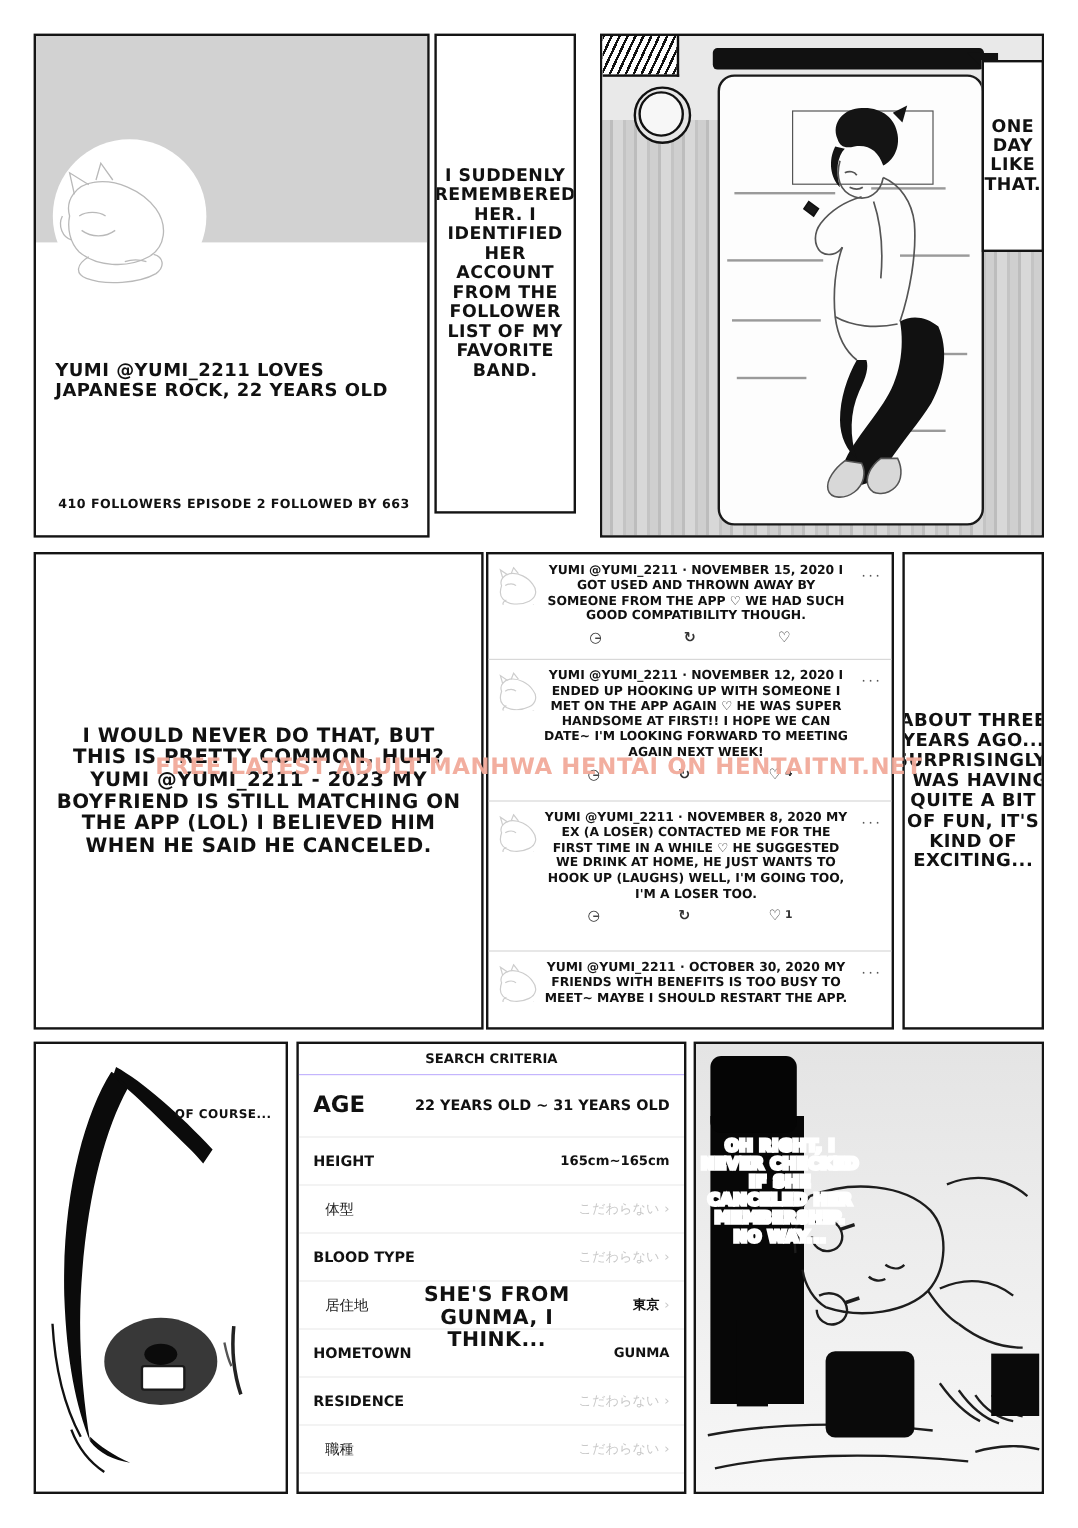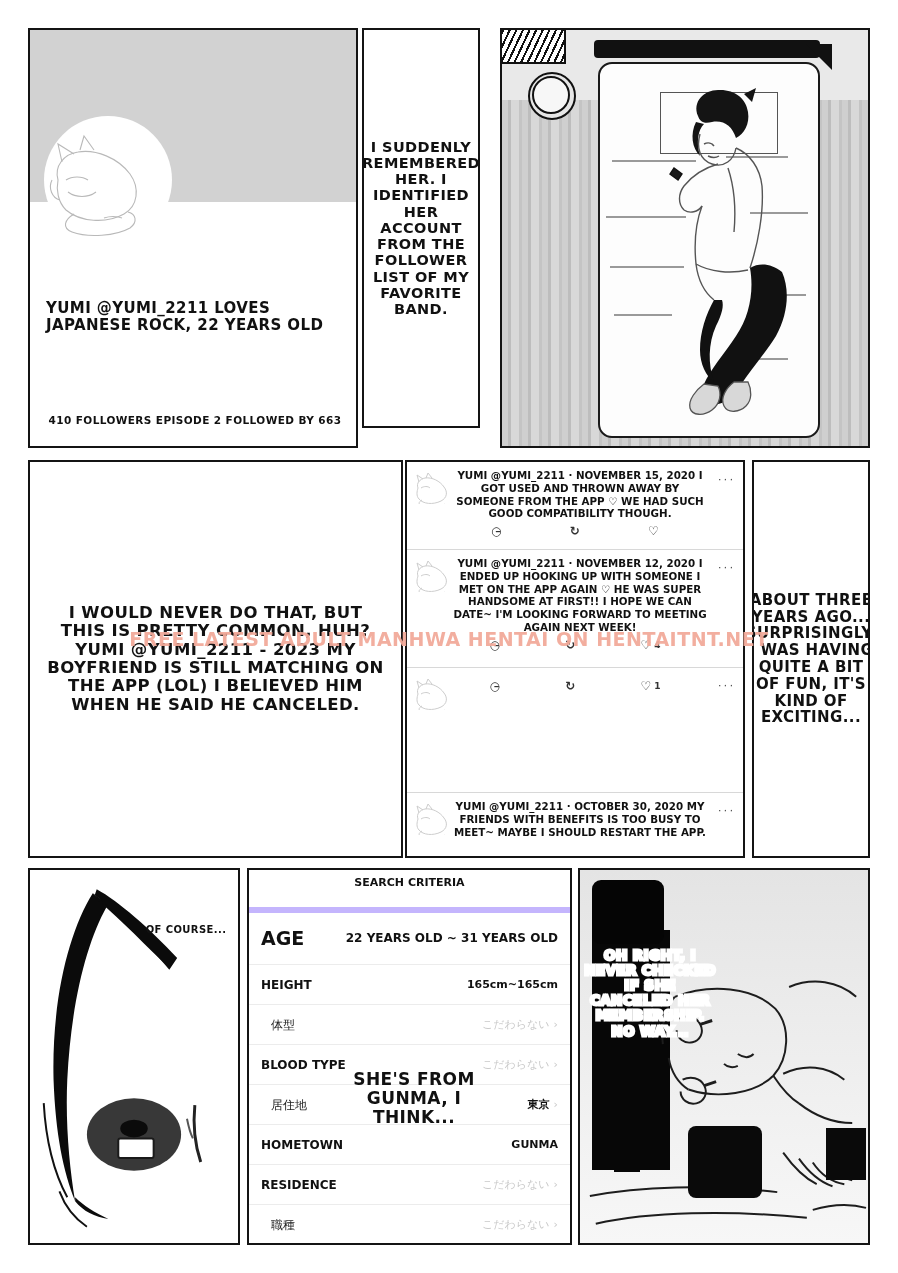--- a/index.html
+++ b/index.html
@@ -209,25 +209,25 @@
   #eye-panel .of-course {
     position:absolute; right:4px; top:54px; width:96px;
     font-size:10px;
   }
 
   #search-panel {
     left:247px; top:0; width:325px; height:377px;
     background:#ffffff;
   }
   .sc-title {
-    text-align:center; padding:7px 0 18px 0;
+    text-align:center; padding:7px 0 6px 0;
     font-family:"DejaVu Sans", sans-serif; font-weight:700;
     font-size:11px; text-transform:uppercase; line-height:1.12;
     color:#111;
-    border-bottom:6px solid #c4b5fd;
+    border-bottom:1px solid #c4b5fd;
   }
   .sc-row {
     display:flex; align-items:center; justify-content:space-between;
     padding:0 12px 0 12px;
     border-bottom:1px solid #ececec;
     box-sizing:border-box;
     position:relative;
   }
   .sc-label {
     font-family:"DejaVu Sans", sans-serif;
@@ -378,20 +378,23 @@
 
           <g fill="#d8d8d8" stroke="#555" stroke-width="1.3">
             <path d="M104,320 C96,326 88,336 90,344 C92,352 104,352 112,346 C120,340 122,330 118,322 Z"></path>
             <path d="M134,318 C126,324 120,334 124,342 C128,350 140,348 146,342 C152,336 152,326 148,318 Z"></path>
           </g>
         </svg>
       </div>
     </div>
 
     <div class="tail-2"></div>
+    <div class="panel" id="narration-2">
+      <div class="lettering">ONE DAY LIKE THAT.</div>
+    </div>
   </div>
 
   <div class="tier" id="tier2">
 
     <div class="panel" id="monolog-panel">
       <div class="lettering">I WOULD NEVER DO THAT, BUT THIS IS PRETTY COMMON, HUH? YUMI @YUMI_2211 - 2023 MY BOYFRIEND IS STILL MATCHING ON THE APP (LOL) I BELIEVED HIM WHEN HE SAID HE CANCELED.</div>
     </div>
 
     <div class="panel" id="timeline-panel">
       <div id="tweet-list">
@@ -448,20 +451,21 @@
             <svg viewBox="0 0 38 32" class="tweet-avatar">
               <g fill="none" stroke="#cdcdcd" stroke-width="1">
                 <path d="M5,16 C3,11 7,7 12,6 C19,5 27,9 31,15 C35,20 34,26 28,29 C20,33 10,32 6,27 C3,24 4,19 5,16 Z"></path>
                 <path d="M6,10 L4,3 L10,7"></path>
                 <path d="M13,6 L15,1 L19,6"></path>
                 <path d="M8,16 C11,14 15,14 17,16"></path>
                 <path d="M9,28 C5,30 5,33 10,34 C18,36 28,35 32,32"></path>
               </g>
             </svg>
             <div class="tweet-dots">···</div>
+            <div class="tweet-body">YUMI @YUMI_2211 · NOVEMBER 8, 2020 MY EX (A LOSER) CONTACTED ME FOR THE FIRST TIME IN A WHILE ♡ HE SUGGESTED WE DRINK AT HOME, HE JUST WANTS TO HOOK UP (LAUGHS) WELL, I'M GOING TOO, I'M A LOSER TOO.</div>
             <div class="tweet-actions">
               <div class="act">
                 <span style="font-size: 12px;">○̵</span>
               </div>
               <div class="act">
                 <span style="font-size: 12px;">↻</span>
               </div>
               <div class="act">
                 <span style="font-size: 12px;">♡</span>
                 <span>1</span>

